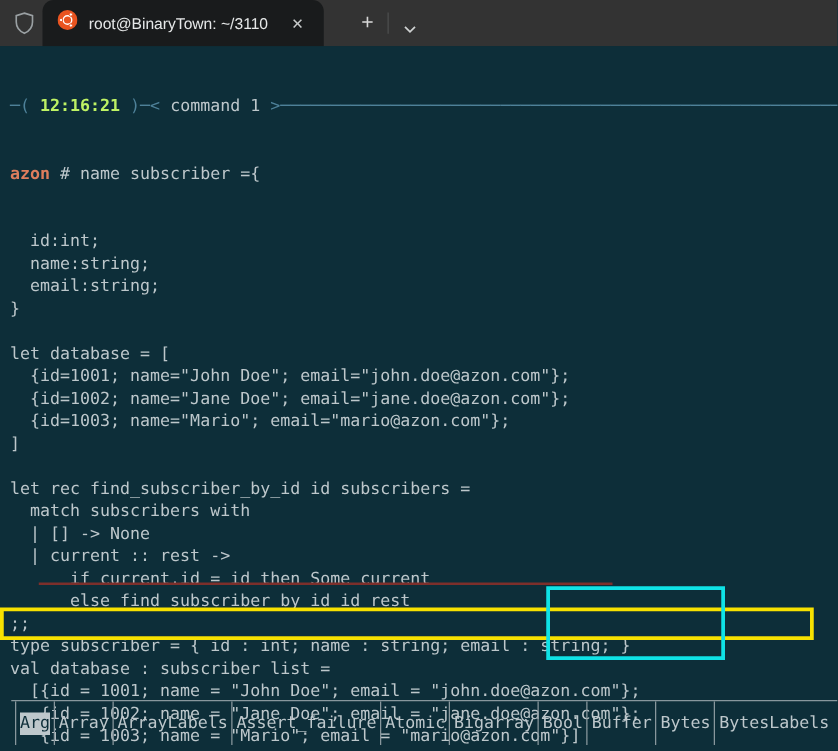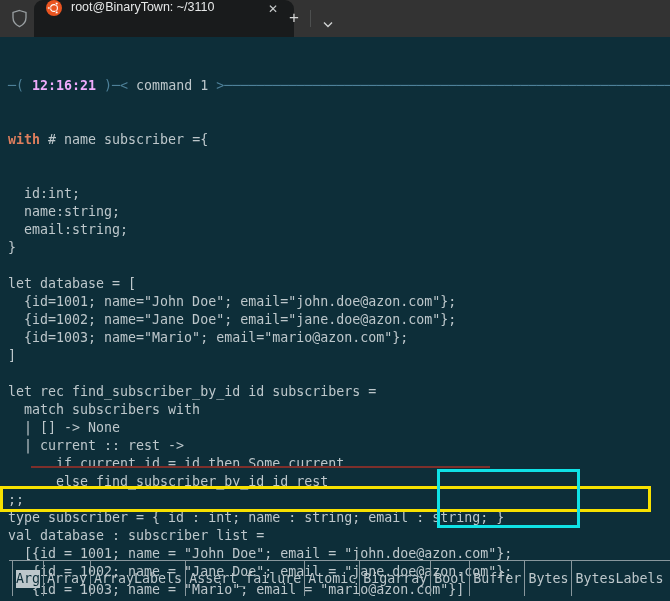--- a/index.html
+++ b/index.html
@@ -4,39 +4,39 @@
 <style>
   html,body{margin:0;padding:0;}
   body{
     width:670px;height:601px;overflow:hidden;position:relative;
     background:#0d2e39;font-family:"Liberation Sans",sans-serif;
   }
   
   .titlebar{position:absolute;top:0;left:0;right:0;height:37px;background:#333333;}
   .shield{position:absolute;left:11px;top:9px;width:17px;height:19px;}
   .tab{
-    position:absolute;left:34px;top:0;width:260px;height:37px;background:#191b1c;
-    border-radius:9px 9px 0 0;display:flex;align-items:flex-start;padding:0 12px;
+    position:absolute;left:34px;top:0;width:225px;height:37px;background:#191b1c;
+    border-radius:9px 9px 0 0;display:flex;align-items:center;padding:0 12px;
     box-sizing:border-box;gap:9px;
   }
   .tabtitle{flex:1;color:#e6e8e8;font-size:12.5px;white-space:nowrap;overflow:hidden;}
   .tabclose{color:#c8cbcb;font-size:12px;cursor:default;padding:2px 4px;}
   .newtab{position:absolute;left:281px;top:0;width:26px;height:37px;line-height:35px;
     text-align:center;color:#d6d6d6;font-size:17px;font-weight:300;}
   .ctrlsep{position:absolute;left:310px;top:10px;width:1px;height:17px;background:#4d4f4f;}
   .dropdown{position:absolute;left:318px;top:15px;width:20px;text-align:center;}
   
   .term{
     position:absolute;top:37px;left:0;right:0;bottom:0;background:#0d2e39;
     color:#bdc7cb;font-family:"DejaVu Sans Mono",monospace;font-size:13.3px;
     line-height:18px;padding:4px 0 0 8px;white-space:pre;overflow:hidden;
   }
   .tline{min-height:18px;}
   .steel{color:#4e8199;}
-  .time{color:#f0abfc;font-weight:bold;}
+  .time{color:#bef264;font-weight:bold;}
   .utop{color:#de7e5d;font-weight:bold;}
   
   .cbar{
     position:absolute;left:9px;right:0;top:523px;height:35px;
     border-top:1px solid #88979d;display:flex;align-items:stretch;overflow:hidden;
   }
   .csep{width:7px;background:linear-gradient(#88979d,#88979d) no-repeat center/1px 100%;}
   .cword{align-self:center;color:#bdc7cb;font-weight:normal;font-style:normal;text-align:center;}
   .cword.sel{background:#bdc7cb;color:#0d2e39;}
   
@@ -63,21 +63,21 @@
   </div>
   <span class="newtab">+</span>
   <span class="ctrlsep"></span>
   <span class="dropdown"><svg width="12" height="8" viewBox="0 0 12 8">
         <path d="M2 1.5 L6 5.5 L10 1.5" stroke="#cfd2d2" stroke-width="1.4" fill="none"></path>
       </svg></span>
 </div>
 
 <div class="term">
   <div class="tline"><span class="steel">─( </span><span class="time">12:16:21</span><span class="steel"> )─&lt; </span><span>command 1</span><span class="steel"> &gt;────────────────────────────────────────────────────────────</span></div>
-  <div class="tline"><span class="utop">with</span><span> # name subscriber ={</span></div>
+  <div class="tline"><span class="utop">azon</span><span> # name subscriber ={</span></div>
   <div><div class="tline">  id:int;</div><div class="tline">  name:string;</div><div class="tline">  email:string;</div><div class="tline">}</div><div class="tline"></div><div class="tline">let database = [</div><div class="tline">  {id=1001; name="John Doe"; email="john.doe@azon.com"};</div><div class="tline">  {id=1002; name="Jane Doe"; email="jane.doe@azon.com"};</div><div class="tline">  {id=1003; name="Mario"; email="mario@azon.com"};</div><div class="tline">]</div><div class="tline"></div><div class="tline">let rec find_subscriber_by_id id subscribers =</div><div class="tline">  match subscribers with</div><div class="tline">  | [] -&gt; None</div><div class="tline">  | current :: rest -&gt;</div><div class="tline">      if current.id = id then Some current</div><div class="tline">      else find_subscriber_by_id id rest</div><div class="tline">;;</div><div class="tline">type subscriber = { id : int; name : string; email : string; }</div><div class="tline">val database : subscriber list =</div><div class="tline">  [{id = 1001; name = "John Doe"; email = "john.doe@azon.com"};</div><div class="tline">   {id = 1002; name = "Jane Doe"; email = "jane.doe@azon.com"};</div><div class="tline">   {id = 1003; name = "Mario"; email = "mario@azon.com"}]</div><div class="tline">val find_subscriber_by_id : int -&gt; subscriber list -&gt; subscriber option = &lt;fun&gt;</div></div>
   
   
   <div class="cbar"><i class="csep"></i><b class="cword sel">Arg</b><i class="csep"></i><b class="cword">Array</b><i class="csep"></i><b class="cword">ArrayLabels</b><i class="csep"></i><b class="cword">Assert_failure</b><i class="csep"></i><b class="cword">Atomic</b><i class="csep"></i><b class="cword">Bigarray</b><i class="csep"></i><b class="cword">Bool</b><i class="csep"></i><b class="cword">Buffer</b><i class="csep"></i><b class="cword">Bytes</b><i class="csep"></i><b class="cword">BytesLabels</b></div>
 </div>
 
 <div class="annbox" style="left: 0px; top: 486px; width: 651px; height: 26px; border-color: rgb(247, 225, 0);"></div>
 <div class="annbox" style="left: 437px; top: 469px; width: 143px; height: 59px; border-color: rgb(15, 226, 230);"></div>
 <div class="annline" style="left: 31px; top: 466px; width: 459px; height: 2px; background: rgb(125, 47, 43);"></div>
 

